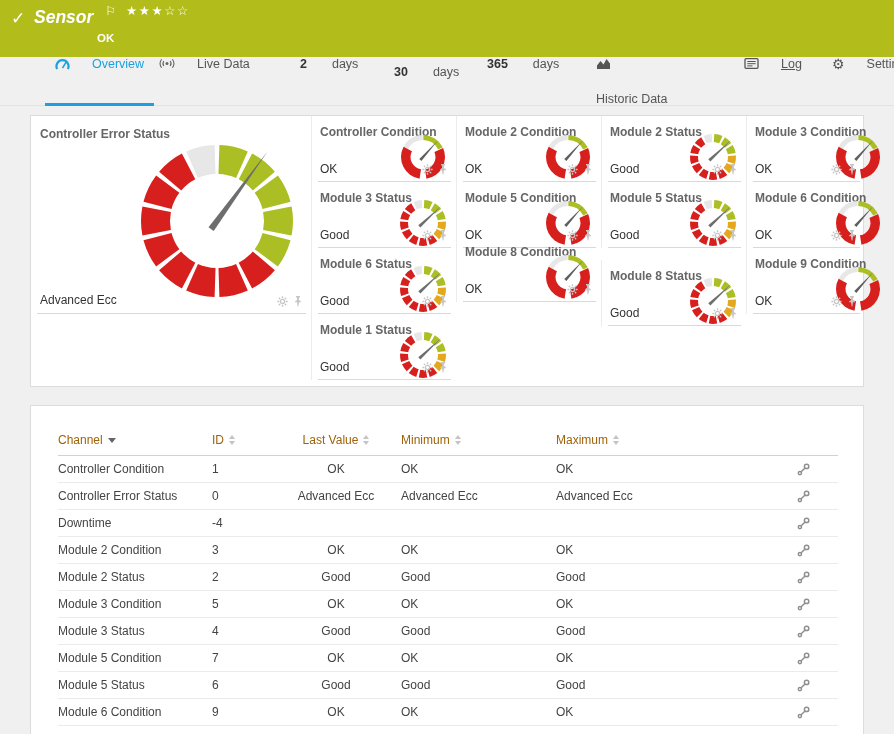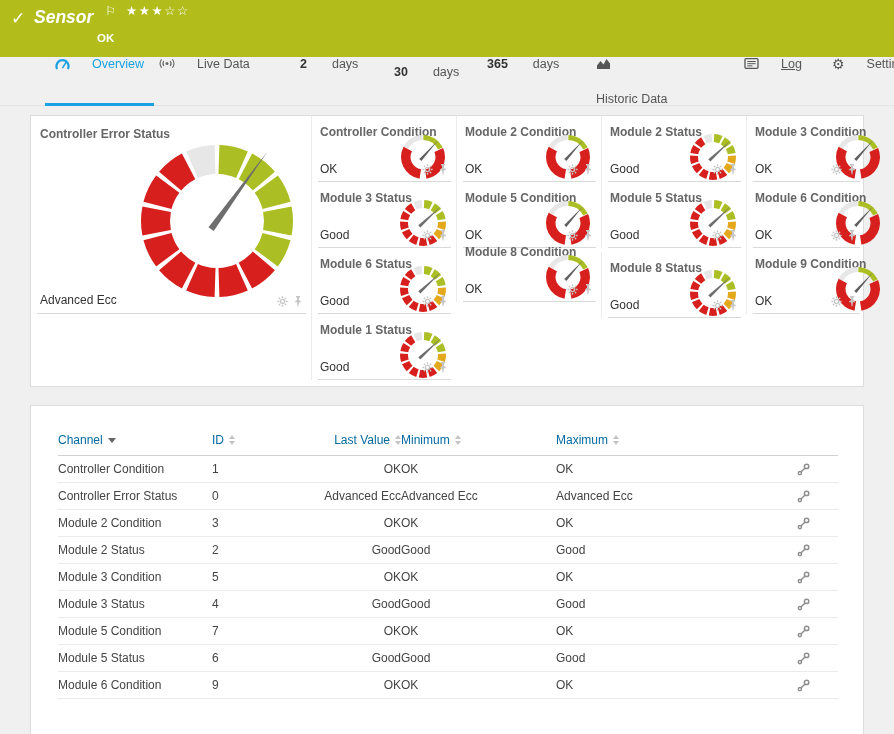--- a/index.html
+++ b/index.html
@@ -38,24 +38,24 @@
   .uline  { position:absolute; left:6px; right:5px; bottom:0; height:1px; background:#d9d9d9; }
   .bigpanel svg.gauge { position:absolute; left:91px; top:10px; }
   .mini { position:absolute; right:8px; bottom:3px; display:flex; gap:5px; align-items:flex-end; cursor:pointer; }
   
   .spanel { position:absolute; height:66px; border-left:1px solid #ececec; }
   .spanel .ptitle { top:9px; left:8px; }
   .spanel .pvalue { left:8px; bottom:6px; }
   .spanel svg.gauge { position:absolute; left:85px; top:15px; }
   
   table.chan { border-collapse:collapse; table-layout:fixed; width:780px; font-size:12px; color:#444; }
-  table.chan th { font-weight:normal; color:#0369a1; padding:7px 0 8px 0; border-bottom:1px solid #d2d2d2; }
+  table.chan th { font-weight:normal; color:#a16207; padding:7px 0 8px 0; border-bottom:1px solid #d2d2d2; }
   table.chan td { height:27px; padding:0; border-bottom:1px solid #ebebeb; }
   .al { text-align:left; }
-  .ac { text-align:right; }
+  .ac { text-align:center; }
   .ar { text-align:left; padding-right:6px !important; }
   th.ar { padding-right:0 !important; }
   .hdr-inner { display:inline-flex; align-items:center; gap:5px; cursor:pointer; }
   .sorts { display:inline-flex; flex-direction:column; gap:2px; }
   .sorts i { display:block; width:0; height:0; border-left:3.5px solid transparent; border-right:3.5px solid transparent; }
   .sorts i.up { border-bottom:4px solid #c3c3c3; }
   .sorts i.dn { border-top:4px solid #c3c3c3; }
   .sort-active { display:inline-block; width:0; height:0; border-left:4.5px solid transparent; border-right:4.5px solid transparent; border-top:5.5px solid #666; }
   td.icon-cell { padding-left:85px !important; }
   td.icon-cell svg { display:block; cursor:pointer; }
@@ -426,21 +426,21 @@
                 <circle cx="6" cy="6" r="2.3"></circle>
                 <path d="M6 .4v2M6 9.6v2M.4 6h2M9.6 6h2M2 2l1.4 1.4M8.6 8.6 10 10M10 2 8.6 3.4M3.4 8.6 2 10"></path>
               </g>
             </svg></span>
           <span><svg width="10" height="11" viewBox="0 0 10 11">
               <path fill="#c6c6c6" d="M3 0h4v1L6 2v2l2 1.5V6.2H6l-.5 3.6L5 11l-.5-1.2L4 6.2H2v-.7L4 4V2L3 1z"></path>
             </svg></span>
         </span>
         <div class="uline"></div>
       </div>
-      <div class="spanel" style="left: 570px; top: 136px; width: 145px;">
+      <div class="spanel" style="left: 570px; top: 144px; width: 145px;">
         <div class="ptitle">Module 8 Status</div>
         <svg class="gauge" width="52" height="52" viewBox="0 0 52 52">
           <path d="M16.48 5.06 A23 23 0 0 1 24.70 3.04 L25.15 11.02 A15 15 0 0 0 19.79 12.34 Z" fill="#e7e7e7"></path>
           <path d="M27.30 3.04 A23 23 0 0 1 35.52 5.06 L32.21 12.34 A15 15 0 0 0 26.85 11.02 Z" fill="#abbf24"></path>
           <path d="M37.83 6.27 A23 23 0 0 1 44.16 11.88 L37.84 16.79 A15 15 0 0 0 33.71 13.13 Z" fill="#abbf24"></path>
           <path d="M45.64 14.03 A23 23 0 0 1 48.64 21.94 L40.76 23.35 A15 15 0 0 0 38.81 18.19 Z" fill="#abbf24"></path>
           <path d="M48.95 24.53 A23 23 0 0 1 47.93 32.92 L40.30 30.52 A15 15 0 0 0 40.97 25.04 Z" fill="#e3a81c"></path>
           <path d="M47.01 35.36 A23 23 0 0 1 42.20 42.32 L36.57 36.65 A15 15 0 0 0 39.70 32.11 Z" fill="#e3a81c"></path>
           <path d="M40.25 44.05 A23 23 0 0 1 32.76 47.98 L30.41 40.34 A15 15 0 0 0 35.29 37.77 Z" fill="#d7201d"></path>
           <path d="M30.23 48.61 A23 23 0 0 1 21.77 48.61 L23.24 40.74 A15 15 0 0 0 28.76 40.74 Z" fill="#d7201d"></path>
@@ -593,20 +593,34 @@
           <td class="ar">Advanced Ecc</td>
           <td class="icon-cell"><span><svg width="15" height="15" viewBox="0 0 15 15">
                 <g fill="none" stroke="#8f8f8f" stroke-width="1.5">
                   <circle cx="10.6" cy="4.4" r="2.2"></circle>
                   <circle cx="3.9" cy="11.1" r="1.6"></circle>
                   <path d="M5.2 9.8l3.6-3.6"></path>
                 </g>
               </svg></span></td>
         </tr>
         <tr>
+          <td class="al">Downtime</td>
+          <td class="al">-4</td>
+          <td class="ac"></td>
+          <td class="ar"></td>
+          <td class="ar"></td>
+          <td class="icon-cell"><span><svg width="15" height="15" viewBox="0 0 15 15">
+                <g fill="none" stroke="#8f8f8f" stroke-width="1.5">
+                  <circle cx="10.6" cy="4.4" r="2.2"></circle>
+                  <circle cx="3.9" cy="11.1" r="1.6"></circle>
+                  <path d="M5.2 9.8l3.6-3.6"></path>
+                </g>
+              </svg></span></td>
+        </tr>
+        <tr>
           <td class="al">Module 2 Condition</td>
           <td class="al">3</td>
           <td class="ac">OK</td>
           <td class="ar">OK</td>
           <td class="ar">OK</td>
           <td class="icon-cell"><span><svg width="15" height="15" viewBox="0 0 15 15">
                 <g fill="none" stroke="#8f8f8f" stroke-width="1.5">
                   <circle cx="10.6" cy="4.4" r="2.2"></circle>
                   <circle cx="3.9" cy="11.1" r="1.6"></circle>
                   <path d="M5.2 9.8l3.6-3.6"></path>

